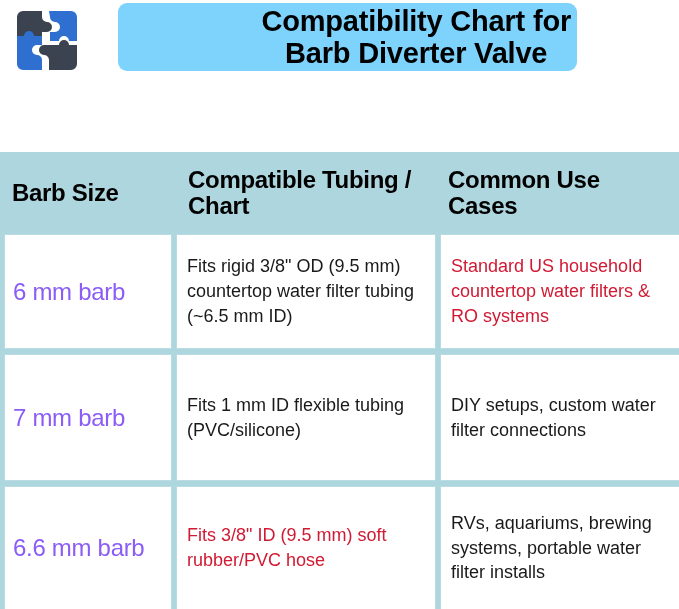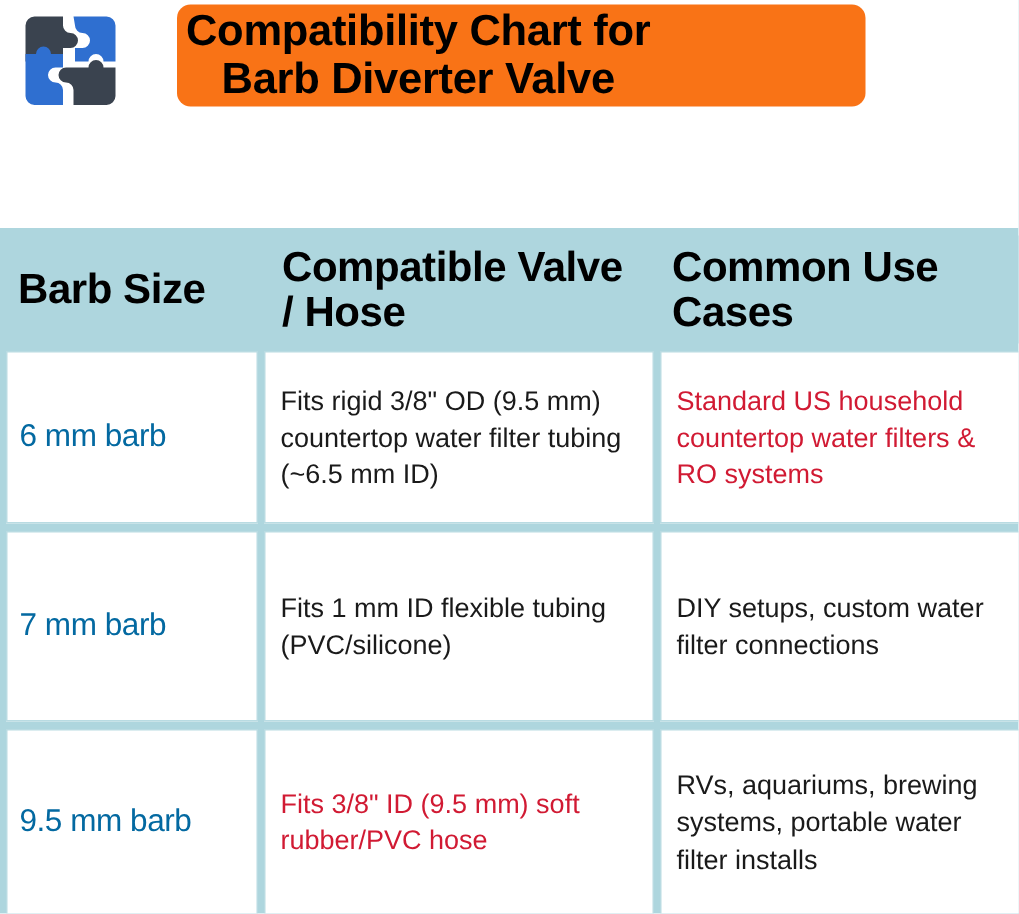--- a/index.html
+++ b/index.html
@@ -31,25 +31,25 @@
     height: 65px;
   }
   .logo svg { display: block; width: 72px; height: 65px; }
 
   .title-pill {
     position: absolute;
     left: 118px;
     top: 3px;
     width: 459px;
     height: 68px;
-    background: #f97316;
+    background: #7dd3fc;
     border-radius: 9px;
     display: flex;
     align-items: center;
-    justify-content: flex-start;
+    justify-content: flex-end;
   }
   .title-text {
     font-size: 29px;
     font-weight: bold;
     color: #000000;
     text-align: center;
     line-height: 1.12;
     letter-spacing: -0.2px;
     white-space: pre-line;
     padding: 0 6px;
@@ -75,43 +75,43 @@
   .tbl th, .tbl td {
     vertical-align: middle;
     text-align: left;
     padding: 6px 10px;
     box-sizing: border-box;
   }
 
   thead th {
     background: #aed6de;
     border: none;
-    font-size: 28px;
+    font-size: 24px;
     font-weight: bold;
     color: #000000;
     line-height: 1.08;
     vertical-align: top;
     padding: 8px 6px 8px 8px;
     height: 72px;
     letter-spacing: -0.3px;
   }
   thead th.c1 { padding-left: 8px; }
   thead th.c2 { padding-left: 12px; }
   thead th.c3 { padding-left: 8px; }
 
   tbody td {
     background: #ffffff;
     border: 1px solid #b9dbe2;
     font-size: 18px;
     color: #1a1a1a;
     line-height: 1.38;
   }
   tbody td.size-cell {
-    font-size: 21px;
-    color: #0369a1;
+    font-size: 24px;
+    color: #8b5cf6;
     padding-left: 8px;
     padding-right: 2px;
     letter-spacing: -0.3px;
   }
   tbody td.red { color: #d11a33; }
 
   col.col-size { width: 168px; }
   col.col-tube { width: 260px; }
   col.col-use  { width: 243px; }
 
@@ -146,35 +146,35 @@
 <div class="table-wrap">
   <table class="tbl">
     <colgroup>
       <col class="col-size">
       <col class="col-tube">
       <col class="col-use">
     </colgroup>
     <thead>
       <tr>
         <th class="c1">Barb Size</th>
-        <th class="c2">Compatible Valve / Hose</th>
+        <th class="c2">Compatible Tubing / Chart</th>
         <th class="c3">Common Use Cases</th>
       </tr>
     </thead>
     <tbody>
       <tr class="r1">
         <td class="size-cell">6 mm barb</td>
         <td>Fits rigid 3/8" OD (9.5 mm) countertop water filter tubing (~6.5 mm ID)</td>
         <td class="red">Standard US household countertop water filters &amp; RO systems</td>
       </tr>
       <tr class="r2">
         <td class="size-cell">7 mm barb</td>
         <td>Fits 1 mm ID flexible tubing (PVC/silicone)</td>
         <td>DIY setups, custom water filter connections</td>
       </tr>
       <tr class="r3">
-        <td class="size-cell">9.5 mm barb</td>
+        <td class="size-cell">6.6 mm barb</td>
         <td class="red">Fits 3/8" ID (9.5 mm) soft rubber/PVC hose</td>
         <td>RVs, aquariums, brewing systems, portable water filter installs</td>
       </tr>
     </tbody>
   </table>
 </div>
 
 </body></html>

